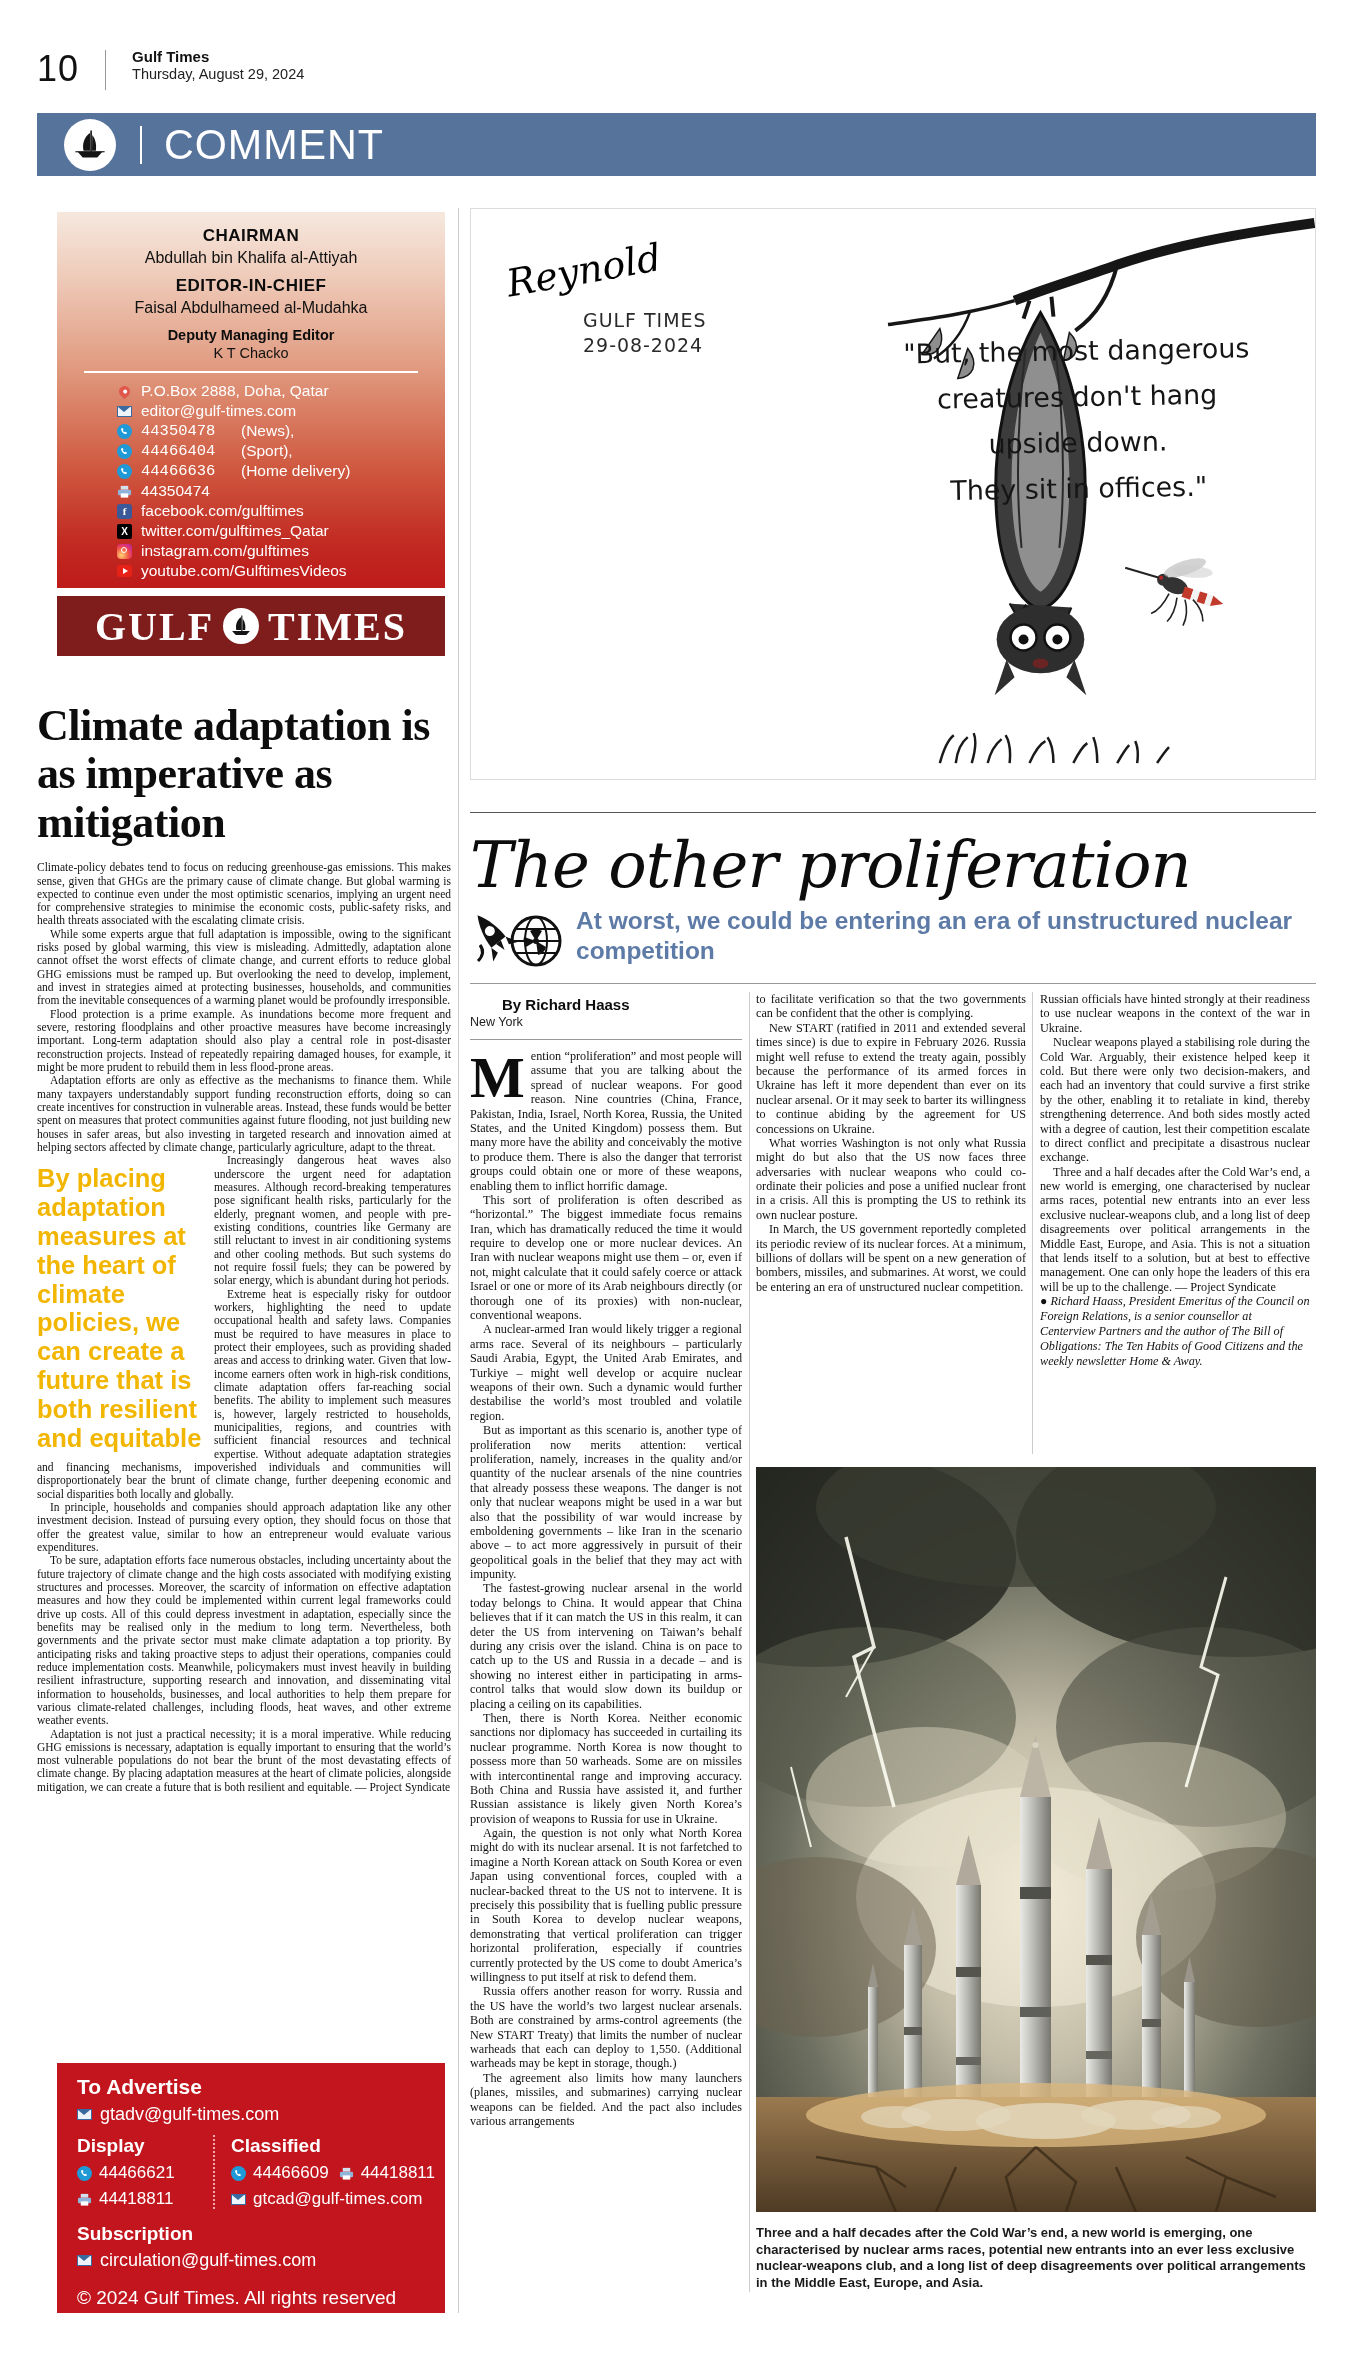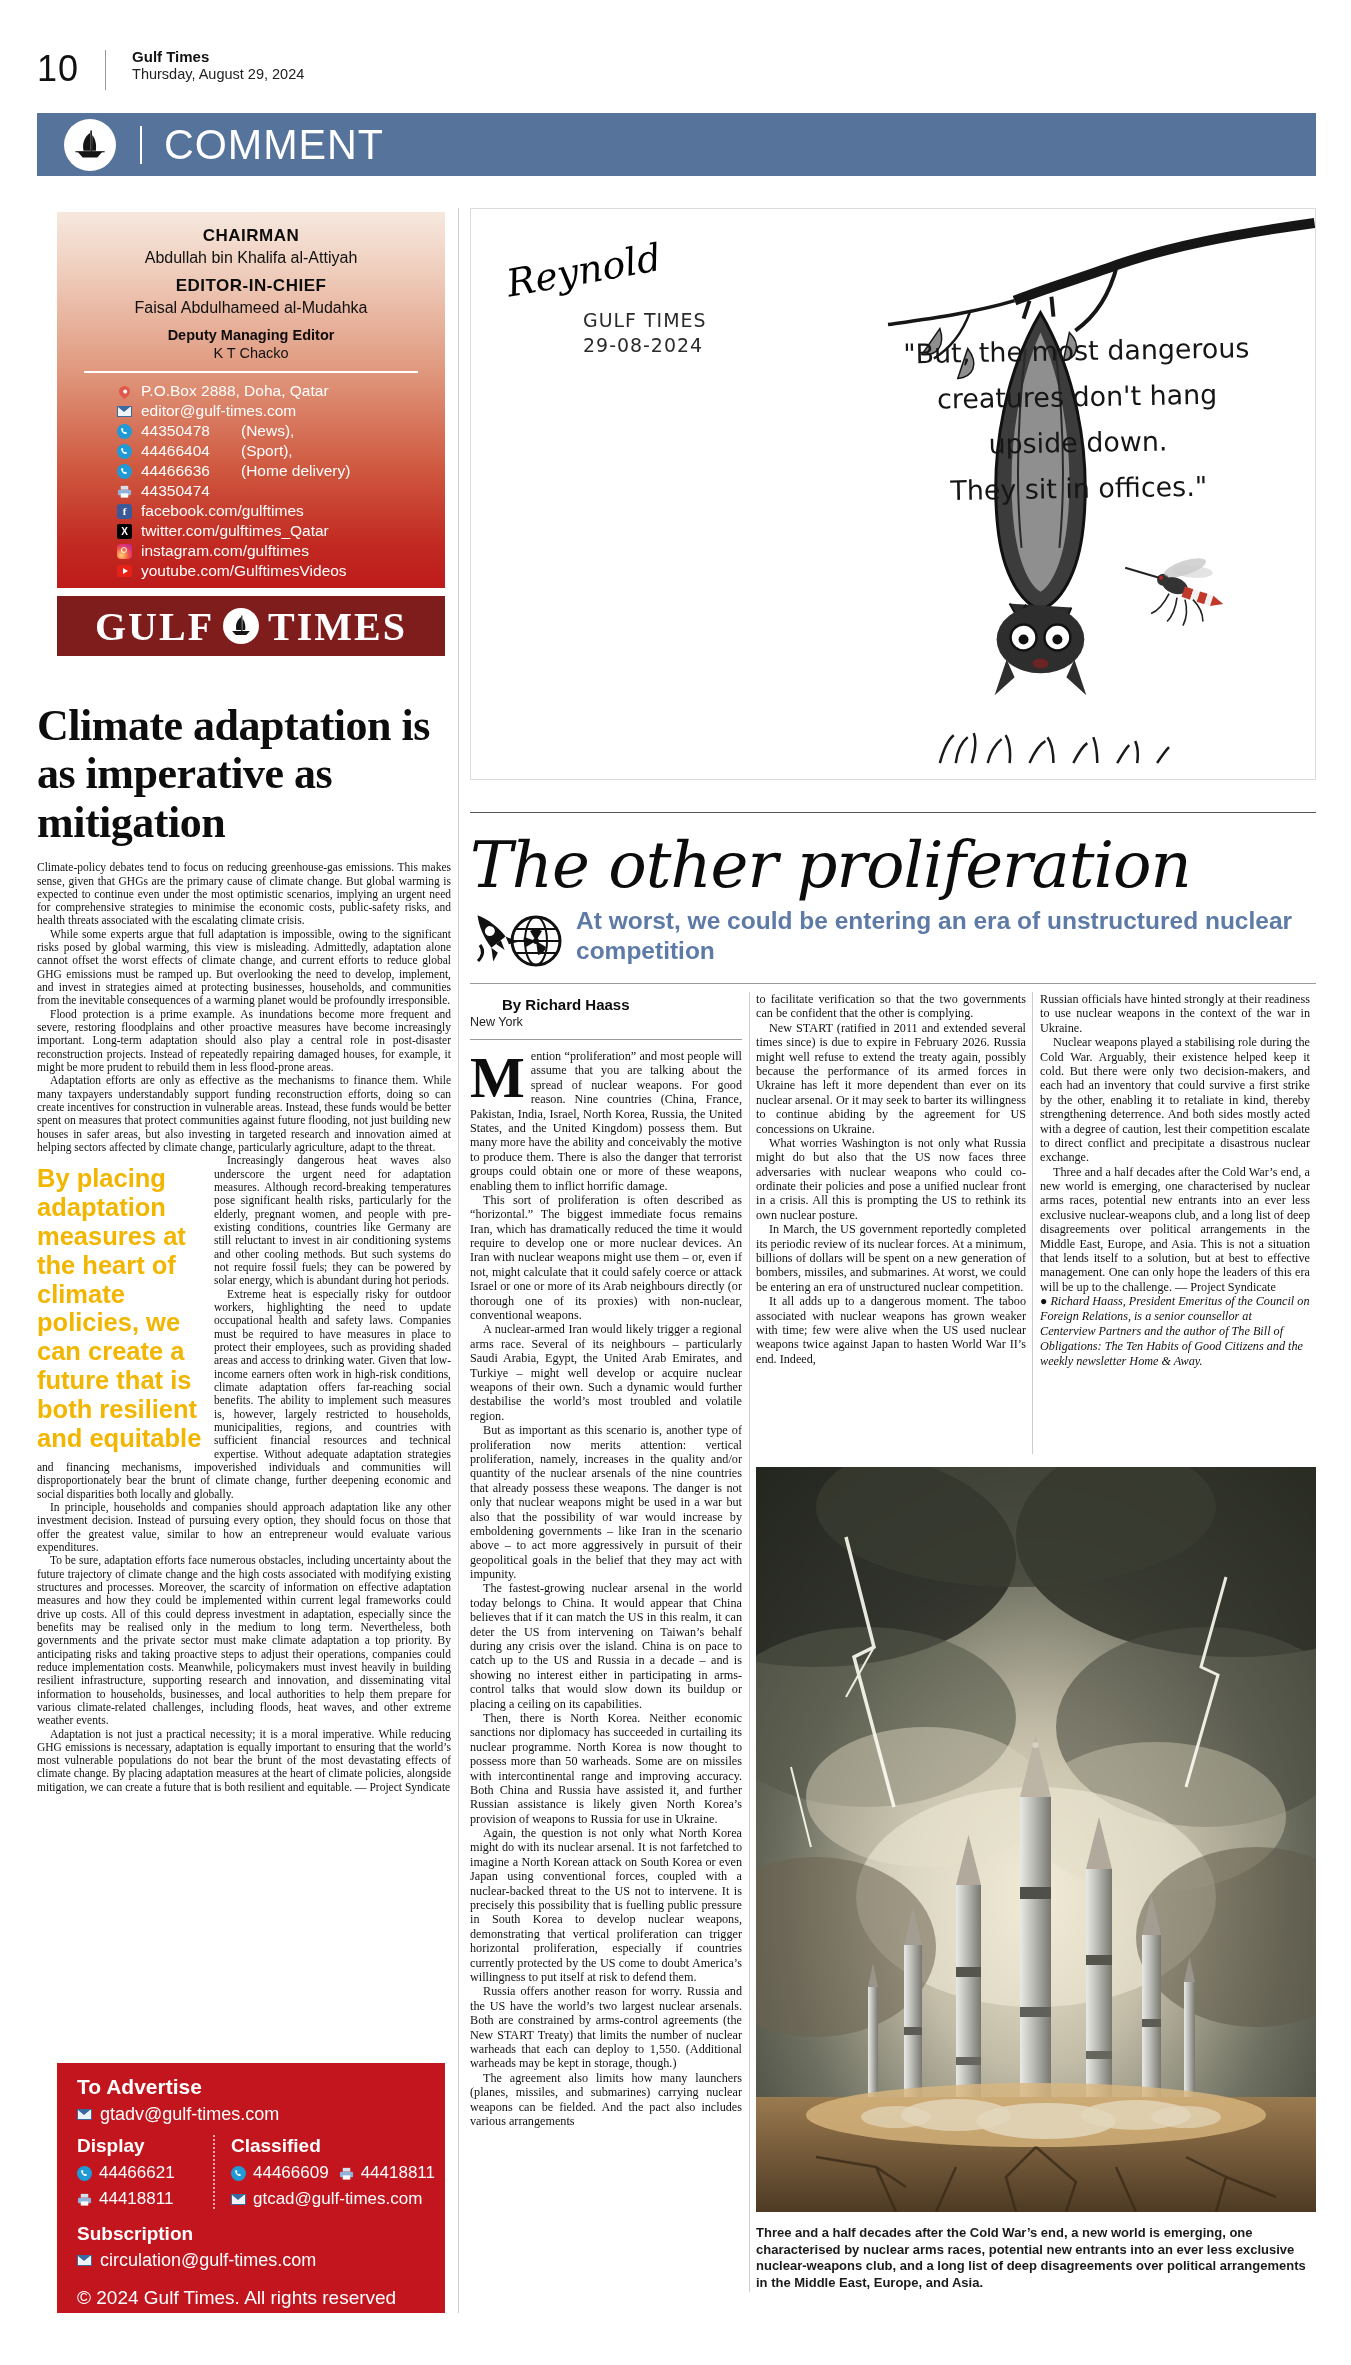--- a/index.html
+++ b/index.html
@@ -28,21 +28,21 @@
   .mast .t1{font:bold 17px "Liberation Sans",sans-serif;color:#0d0d0d;padding-top:14px;letter-spacing:.5px;}
   .mast .n1{font:400 16px "Liberation Sans",sans-serif;color:#111;margin-top:3px;}
   .mast .t2{font:bold 17px "Liberation Sans",sans-serif;color:#0d0d0d;margin-top:9px;letter-spacing:.5px;}
   .mast .t3{font:bold 14.5px "Liberation Sans",sans-serif;color:#0d0d0d;margin-top:10px;}
   .mast .n3{font:400 14.5px "Liberation Sans",sans-serif;color:#111;margin-top:2px;}
   .mast hr{border:none;border-top:2px solid #fff;width:86%;margin:10px auto 8px auto;}
   .contacts{width:100%;padding-left:60px;box-sizing:border-box;text-align:left;}
   .c-row{display:flex;align-items:center;height:20px;color:#fff;
          font:400 15.5px "Liberation Sans",sans-serif;}
   .c-row .txt{margin-left:9px;}
-  .c-row .num{margin-left:9px;display:inline-block;min-width:86px;}
+  .c-row .num{margin-left:9px;display:inline-block;min-width:86px;font-family:Liberation Mono, monospace;}
   .c-row .lbl{margin-left:14px;}
   
   .ic{display:inline-flex;width:15px;height:15px;align-items:center;justify-content:center;flex:none;}
   .ic-pin{width:11px;height:11px;background:#e0574b;border-radius:50% 50% 50% 0;transform:rotate(-45deg);position:relative;}
   .ic-pin::after{content:"";position:absolute;left:3.5px;top:3.5px;width:4px;height:4px;border-radius:50%;background:#fff;}
   .ic-mail{width:15px;height:11px;background:#eef3fa;border:1px solid #39699f;position:relative;box-sizing:border-box;}
   .ic-mail::after{content:"";position:absolute;left:0;top:0;border-left:6.5px solid transparent;
      border-right:6.5px solid transparent;border-top:5px solid #39699f;}
   .ic-fb{width:15px;height:15px;background:#3b5998;border-radius:3px;color:#fff;
      font:bold 11px "Liberation Serif",serif;display:flex;align-items:center;justify-content:center;}
@@ -427,21 +427,20 @@
         <p>Russia offers another reason for worry. Russia and the US have the world’s two largest nuclear arsenals. Both are constrained by arms-control agreements (the New START Treaty) that limits the number of nuclear warheads that each can deploy to 1,550. (Additional warheads may be kept in storage, though.)</p>
         <p>The agreement also limits how many launchers (planes, missiles, and submarines) carrying nuclear weapons can be fielded. And the pact also includes various arrangements</p>
       </div>
       <div class="right-wrap">
         <div class="cols23">
           <div class="mcol col2">
             <p class="nofi">to facilitate verification so that the two governments can be confident that the other is complying.</p>
             <p>New START (ratified in 2011 and extended several times since) is due to expire in February 2026. Russia might well refuse to extend the treaty again, possibly because the performance of its armed forces in Ukraine has left it more dependent than ever on its nuclear arsenal. Or it may seek to barter its willingness to continue abiding by the agreement for US concessions on Ukraine.</p>
             <p>What worries Washington is not only what Russia might do but also that the US now faces three adversaries with nuclear weapons who could co-ordinate their policies and pose a unified nuclear front in a crisis. All this is prompting the US to rethink its own nuclear posture.</p>
             <p>In March, the US government reportedly completed its periodic review of its nuclear forces. At a minimum, billions of dollars will be spent on a new generation of bombers, missiles, and submarines. At worst, we could be entering an era of unstructured nuclear competition.</p>
-            <p>It all adds up to a dangerous moment. The taboo associated with nuclear weapons has grown weaker with time; few were alive when the US used nuclear weapons twice against Japan to hasten World War II’s end. Indeed,</p>
           </div>
           <div class="mcol col3">
             <p class="nofi">Russian officials have hinted strongly at their readiness to use nuclear weapons in the context of the war in Ukraine.</p>
             <p>Nuclear weapons played a stabilising role during the Cold War. Arguably, their existence helped keep it cold. But there were only two decision-makers, and each had an inventory that could survive a first strike by the other, enabling it to retaliate in kind, thereby strengthening deterrence. And both sides mostly acted with a degree of caution, lest their competition escalate to direct conflict and precipitate a disastrous nuclear exchange.</p>
             <p>Three and a half decades after the Cold War’s end, a new world is emerging, one characterised by nuclear arms races, potential new entrants into an ever less exclusive nuclear-weapons club, and a long list of deep disagreements over political arrangements in the Middle East, Europe, and Asia. This is not a situation that lends itself to a solution, but at best to effective management. One can only hope the leaders of this era will be up to the challenge. — Project Syndicate</p>
             <p class="bio nofi">● Richard Haass, President Emeritus of the Council on Foreign Relations, is a senior counsellor at Centerview Partners and the author of The Bill of Obligations: The Ten Habits of Good Citizens and the weekly newsletter Home &amp; Away.</p>
           </div>
         </div>
 
         

